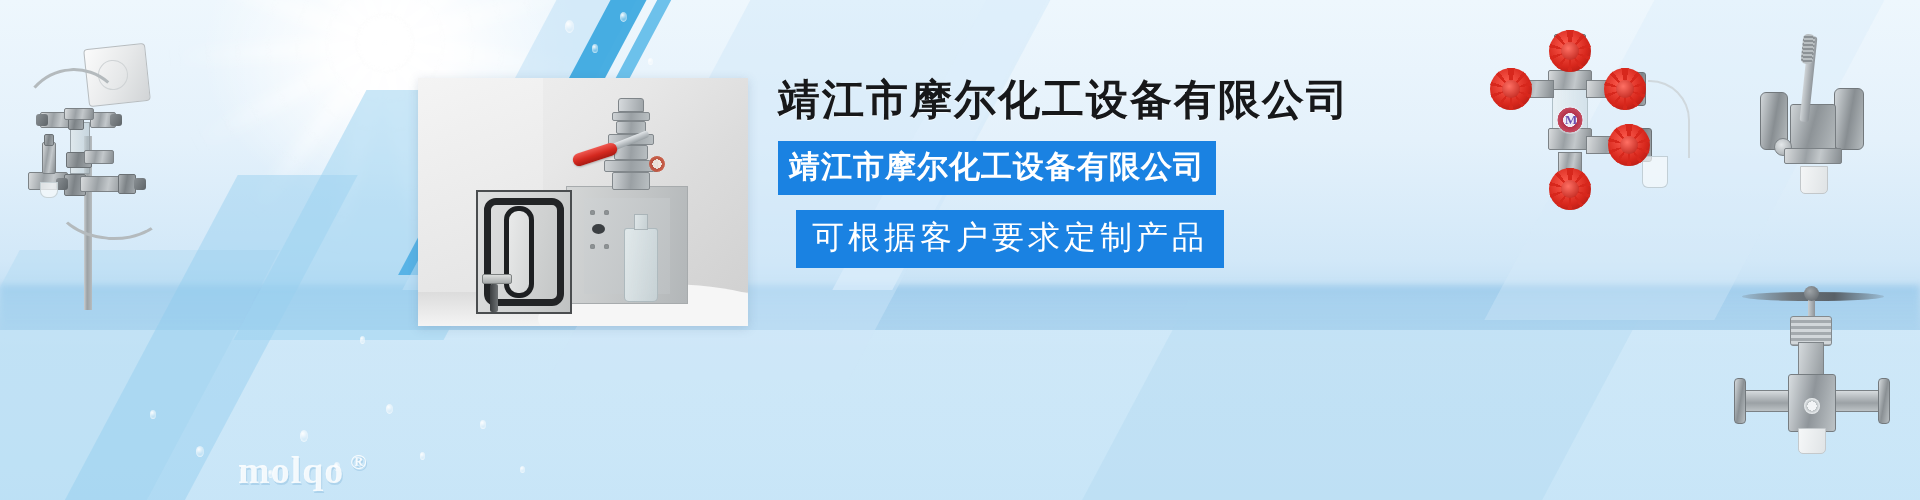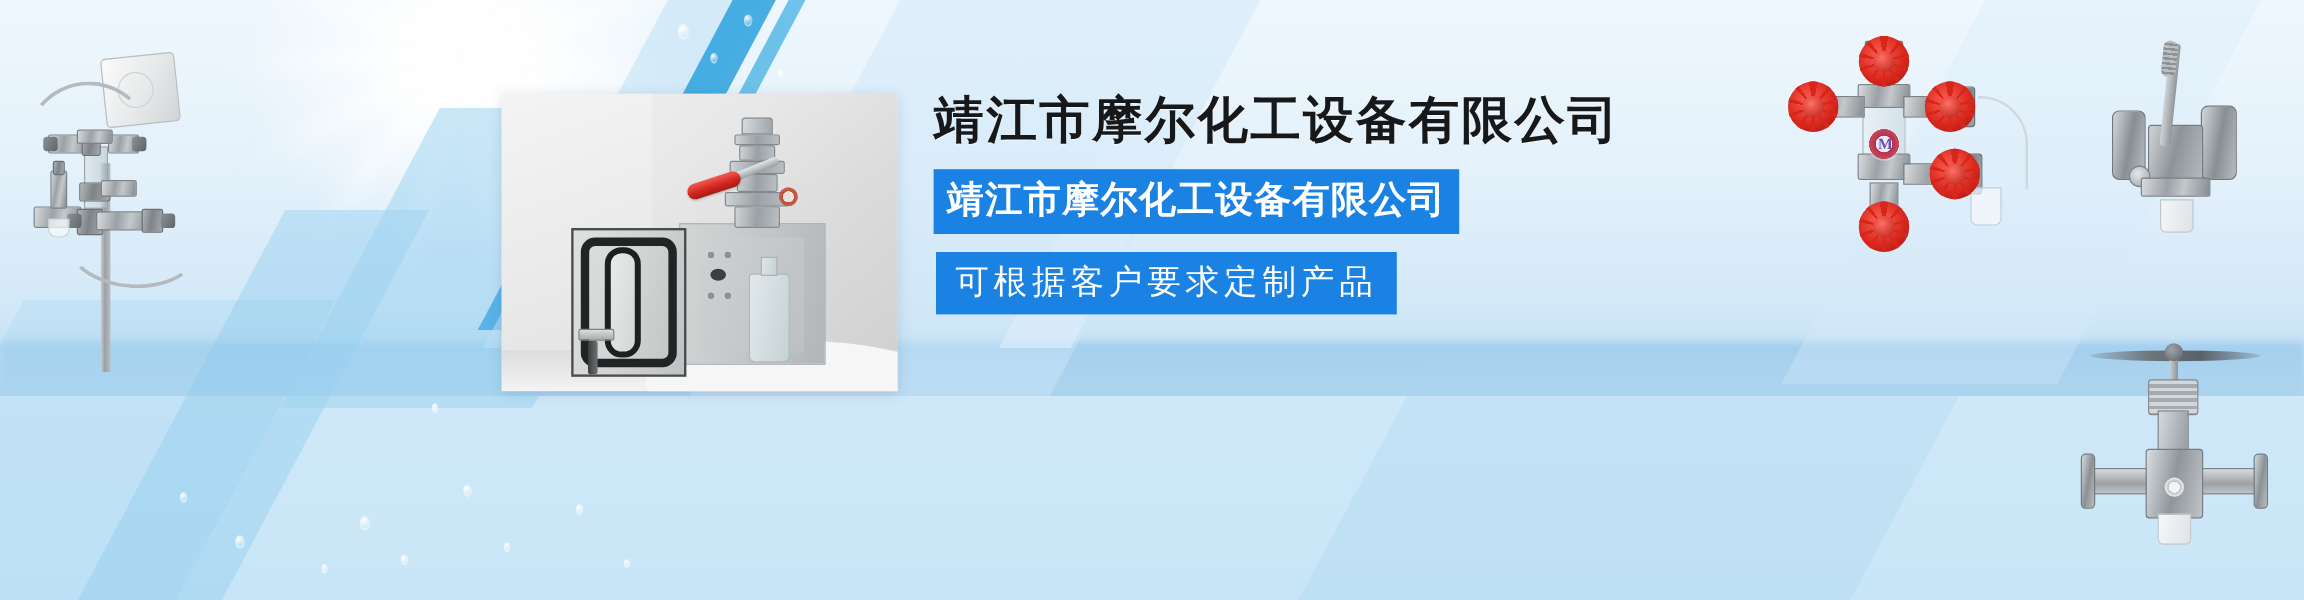--- a/index.html
+++ b/index.html
@@ -153,23 +153,23 @@
     padding:5px 11px 7px 11px; white-space:nowrap;
     font-family:"DejaVu Sans", sans-serif;
   }
   .subline {
     margin-top:14px;
     font-size:23px; color:#1b2023; letter-spacing:.5px; white-space:nowrap;
     font-family:"DejaVu Sans", sans-serif;
     text-shadow:0 1px 0 rgba(255,255,255,.55);
   }
   .badge-second {
-    display:inline-block; margin-top:15px; margin-left:2px;
+    display:inline-block; margin-top:15px; margin-left:18px;
     background:#1a82e2; color:#ffffff;
-    font-size:28px; letter-spacing:4px;
+    font-size:32px; letter-spacing:4px;
     padding:6px 16px 8px 16px; white-space:nowrap;
     font-family:"DejaVu Sans", sans-serif;
   }
   .fineprint {
     margin-top:14px; width:600px;
     font-family:"Liberation Serif", serif;
     font-size:9.5px; line-height:1.72;
     color:#5f7285; letter-spacing:.35px;
     text-transform:uppercase;
   }
@@ -479,14 +479,17 @@
     <div class="vt-neck"></div>
     <div class="vt-arm" style="left:22px;"></div>
     <div class="vt-arm" style="left:112px;"></div>
     <div class="vt-armflange" style="left:12px;"></div>
     <div class="vt-armflange" style="left:156px;"></div>
     <div class="vt-body"></div>
     <div class="vt-seal"></div>
     <div class="vt-cup"></div>
   </div>
 
+  <div id="watermark">
+    <span>molqo</span><span class="reg">®</span>
+  </div>
 
 </div>
 
 </body></html>

